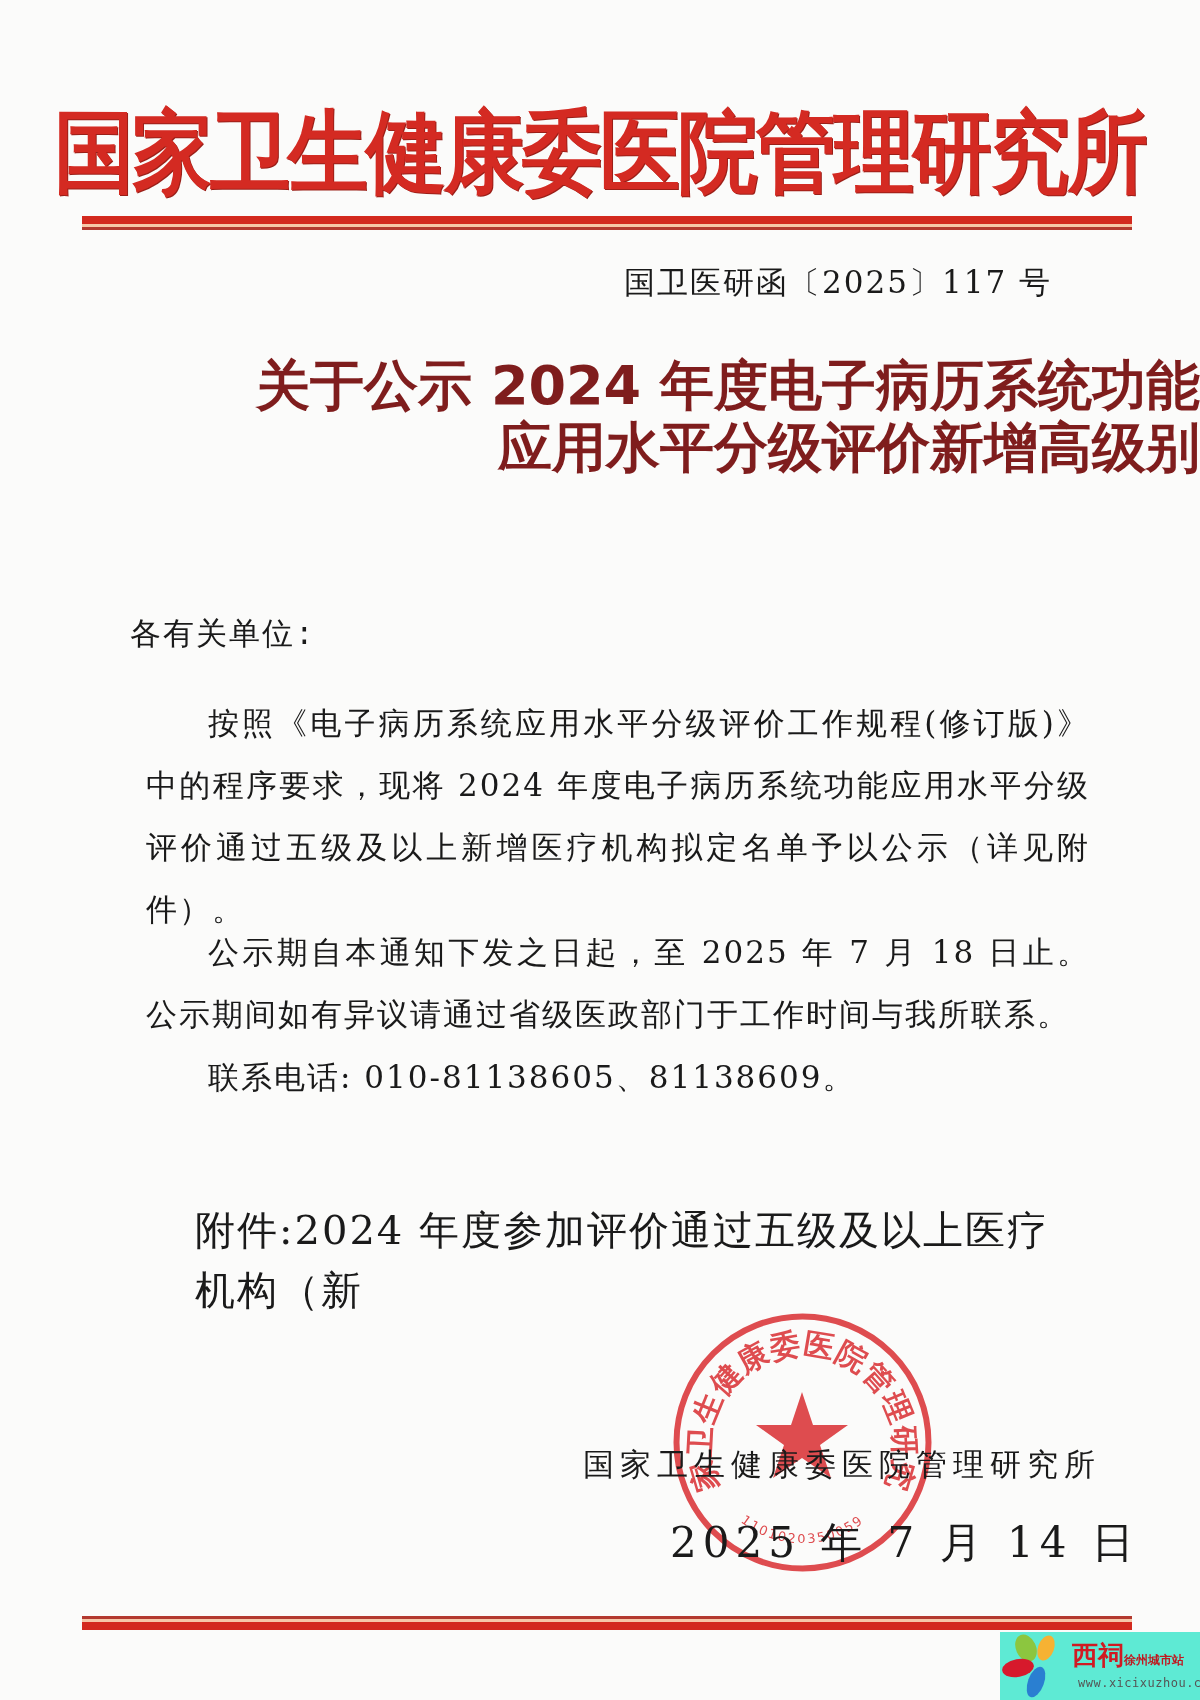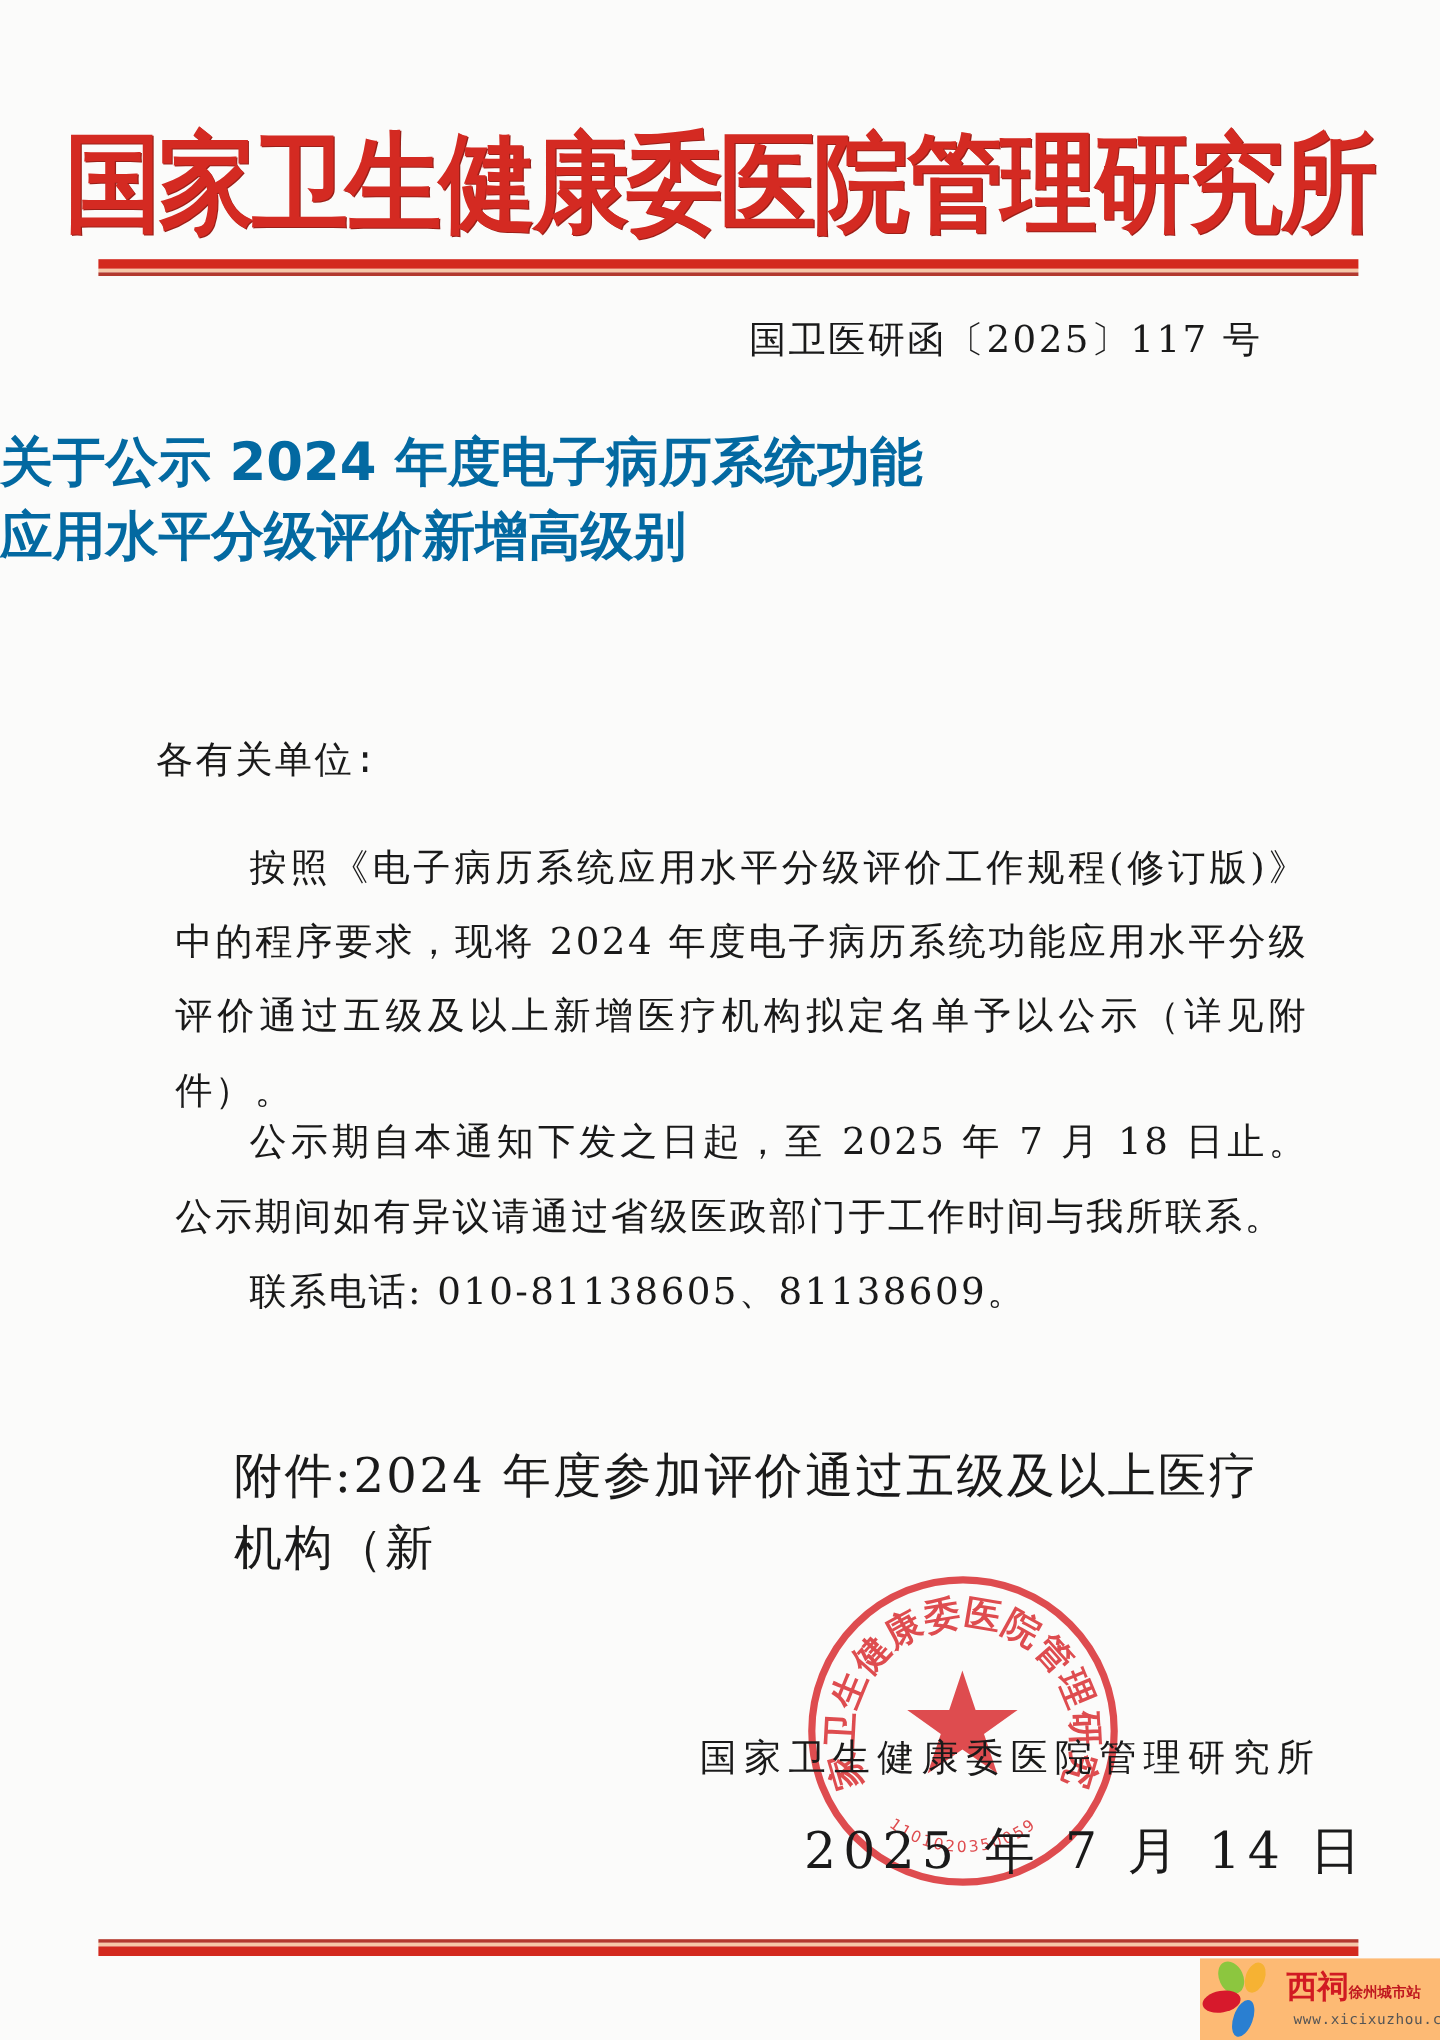--- a/index.html
+++ b/index.html
@@ -19,36 +19,36 @@
     transform:scaleY(1.12); transform-origin:top center;
   }
   .rule { left:82px; width:1050px; }
   .rule .thick { height:8px; background:#d3291e; }
   .rule .gap { height:3px; background:#f6c7a8; }
   .rule .thin { height:3px; background:#b3392f; }
   .doc-number {
     right:148px; top:262px; font-size:31px; letter-spacing:2px;
   }
   .title {
-    left:0; width:1200px; top:355px; text-align:left;
+    left:0; width:1200px; top:355px; text-align:right;
     font-family:"DejaVu Sans","Liberation Sans",sans-serif;
-    font-weight:bold; font-size:44px; line-height:62px; color:#0369a1;
+    font-weight:bold; font-size:54px; line-height:62px; color:#7f1d1d;
   }
   .body-text { left:130px; width:944px; font-size:31px; line-height:62px; letter-spacing:2px; }
   .para { text-indent:62px; margin:16px; text-align:justify; }
   .salutation { top:605px;font-family:Liberation Mono, monospace; }
   .p1 { top:676px; }
   .p2 { top:905px; }
   .attach { top:1200px; left:195px; width:880px; font-size:40px; line-height:60px; letter-spacing:2px; }
   .attach .cont { padding-left:105px; }
   .sign-org { top:1444px; left:583px; font-size:31px; letter-spacing:6px; }
   .sign-date { top:1515px; left:670px; font-size:42px; letter-spacing:6px; }
   .stamp { left:670px; top:1310px; width:265px; height:265px; opacity:0.82; pointer-events:none; }
   .watermark {
-    left:1000px; top:1632px; width:200px; height:68px; background:#fdba74;
+    left:1000px; top:1632px; width:200px; height:68px; background:#5eead4;
   }
   .wm-text-cn { position:absolute; left:72px; top:6px; font-family:"DejaVu Sans",sans-serif; font-weight:bold; color:#d11a22; font-size:26px; white-space:nowrap; }
   .wm-text-cn small { font-size:12px; color:#c0181f; font-weight:bold; }
   .wm-url { position:absolute; left:78px; top:44px; font-family:"DejaVu Sans Mono",monospace; font-size:12px; color:#555; letter-spacing:0.5px; }
 </style>
 </head>
 <body>
 
 <div class="abs org-header">国家卫生健康委医院管理研究所</div>
 

